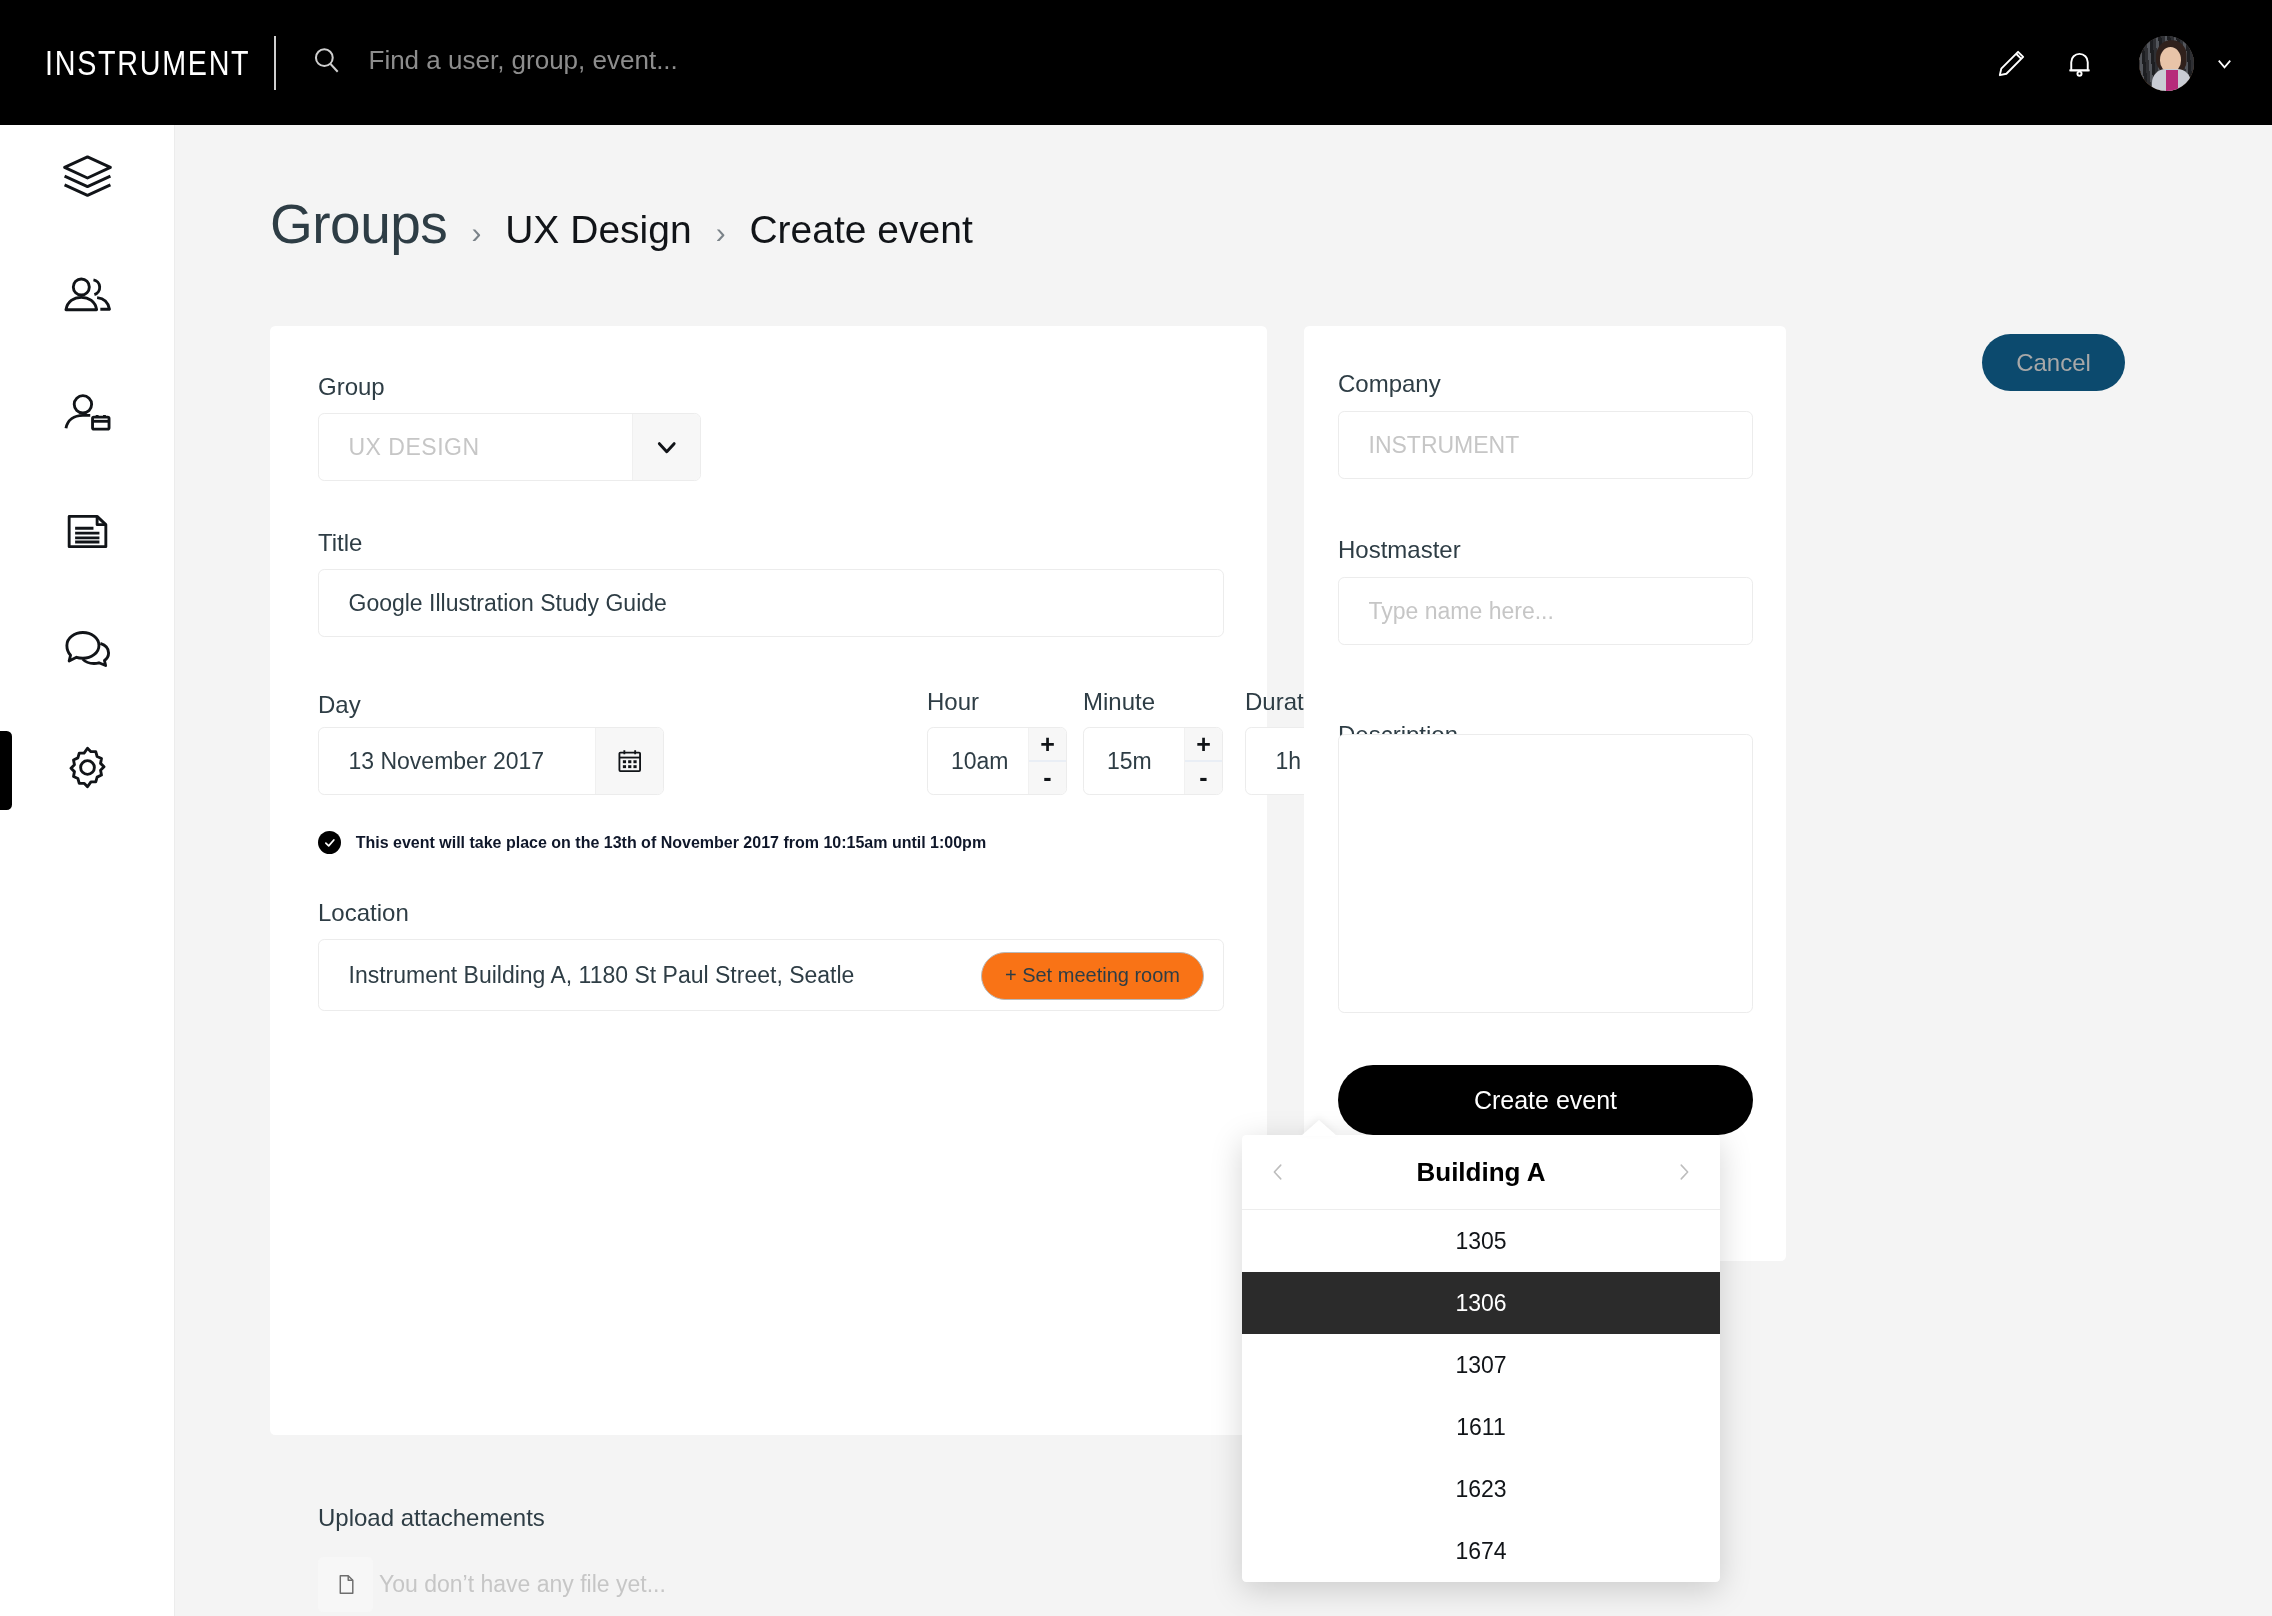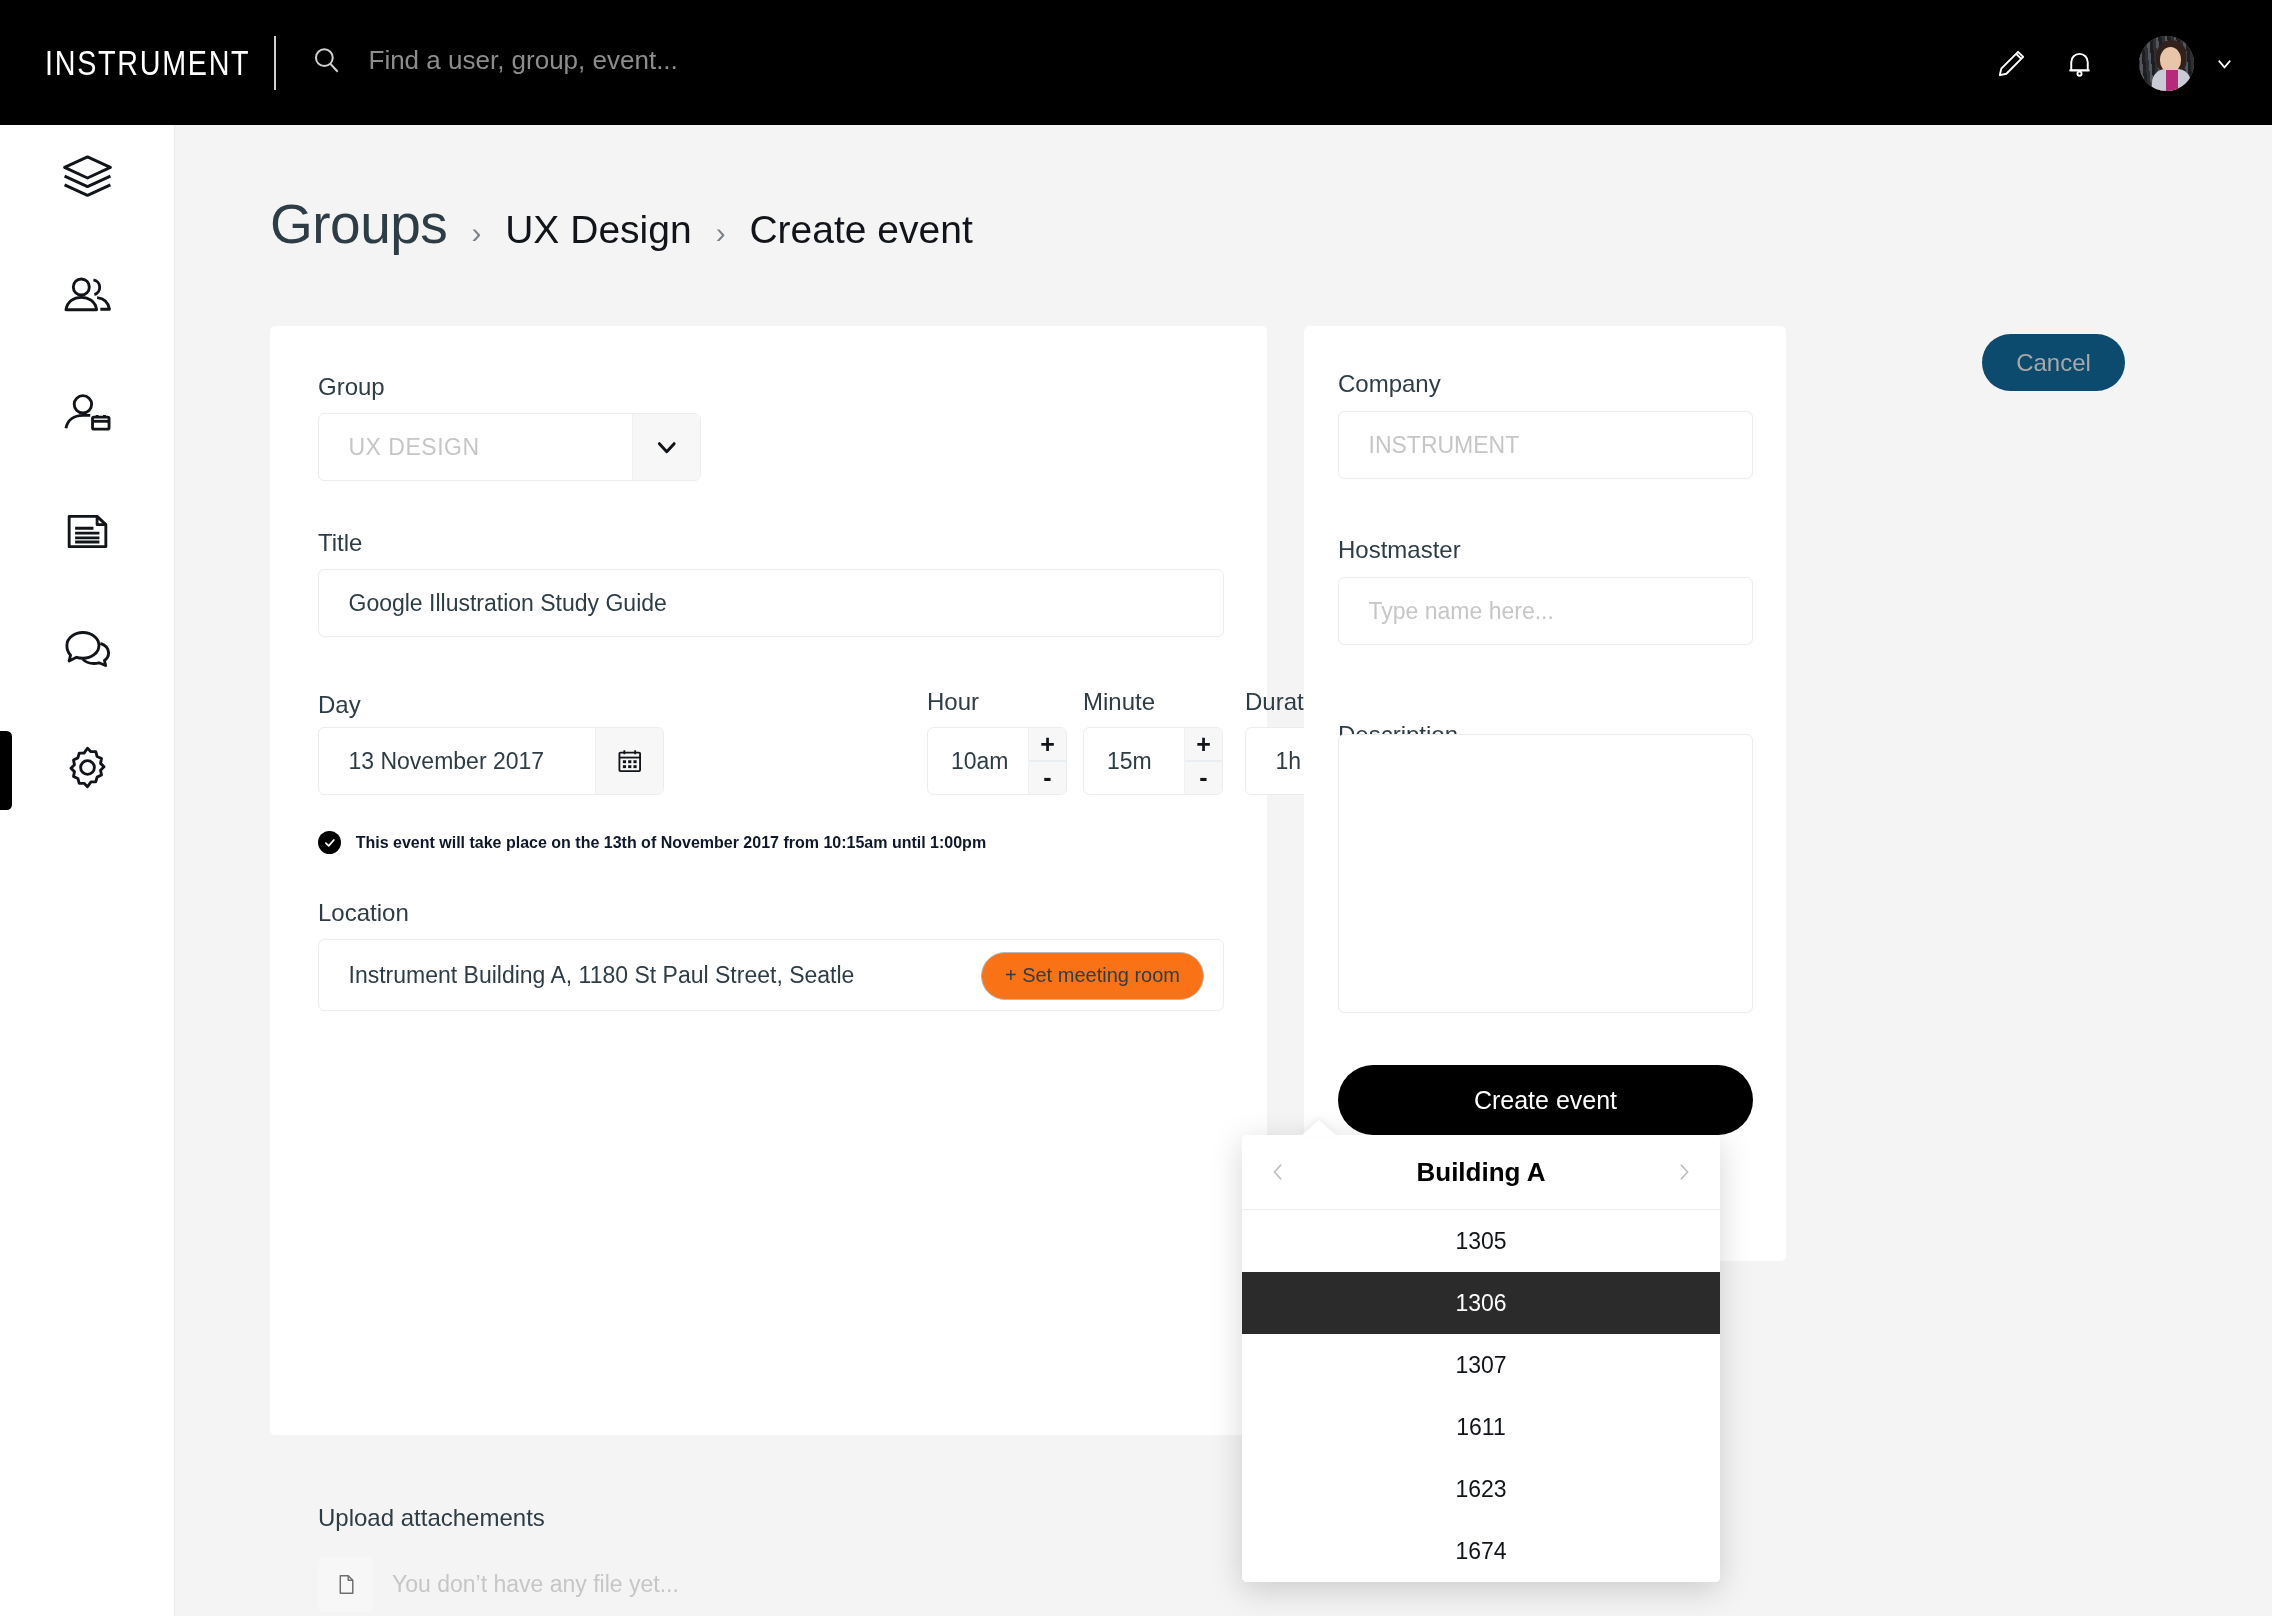--- a/index.html
+++ b/index.html
@@ -207,21 +207,21 @@
     height: 48px; padding: 0 23px;
     border: 1.1px solid #b9b9b9; border-radius: 25px;
     background: #f97316;
     display: flex; align-items: center; justify-content: center;
     font-size: 20px; color: #2e3d45; white-space: nowrap;
   }
 
   .up-label { position: absolute; left: 48px; top: 1178px; }
   .up-row {
     position: absolute; left: 48px; top: 1231px;
-    display: flex; align-items: center; gap: 19px;
+    display: flex; align-items: center; gap: 6px;
   }
   .file-box {
     width: 55px; height: 55px; background: #f7f7f7; border-radius: 5.3px;
     display: flex; align-items: center; justify-content: center;
   }
   .file-box svg { width: 25px; height: 25px; }
   .up-empty { font-size: 23px; color: #c6c6c6; }
 
   
   .c-label { position: absolute; left: 34px; top: 44px; }

